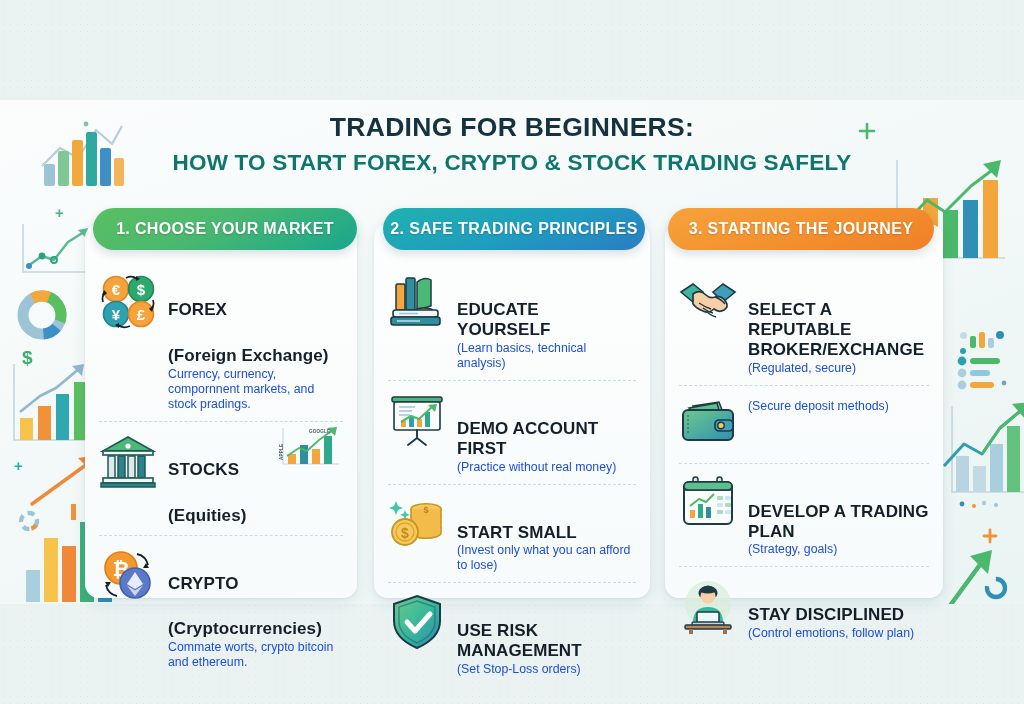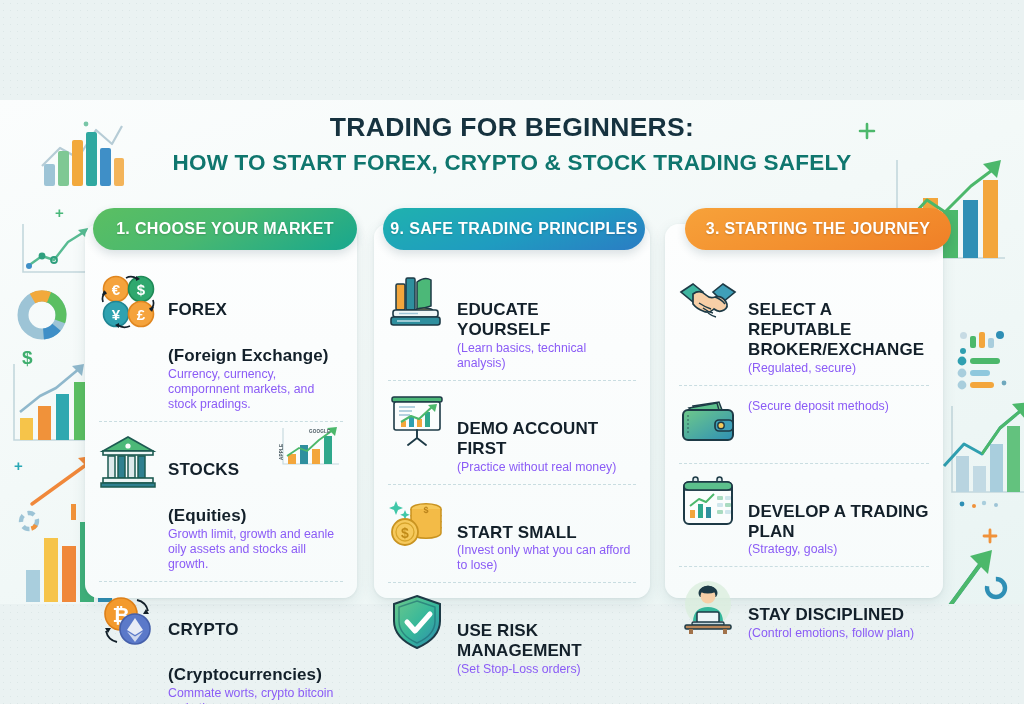--- a/index.html
+++ b/index.html
@@ -81,21 +81,21 @@
     position: absolute; left: 8px; top: 0; z-index: 3;
     height: 42px; border-radius: 21px;
     display: flex; align-items: center; justify-content: center;
     color: #fff; font-size: 16px; font-weight: 700; letter-spacing: .35px;
     text-shadow: 0 1px 2px rgba(0,0,0,.18);
     box-shadow: 0 4px 10px rgba(30,70,80,.16);
     white-space: nowrap;
   }
   .pill-1 { width: 264px; background: linear-gradient(150deg,#5bbf62 0%, #49b870 45%, #18a78e 100%); }
   .pill-2 { width: 262px; left: 9px; background: linear-gradient(160deg,#1fb2ae 0%, #1f9cc0 55%, #2b7cc4 100%); }
-  .pill-3 { width: 266px; left: 20px; background: linear-gradient(160deg,#f7a23a 0%, #f3902f 55%, #ef7f27 100%); text-align: center; }
+  .pill-3 { width: 266px; left: 3px; background: linear-gradient(160deg,#f7a23a 0%, #f3902f 55%, #ef7f27 100%); text-align: center; }
 
   .items {
     position: absolute; left: 0; top: 54px; width: 100%;
     padding: 0 14px;
   }
   .item {
     display: flex; align-items: flex-start; gap: 11px;
     padding: 10px 0 9px 0;
     position: relative;
   }
@@ -103,21 +103,21 @@
   .ico {
     flex: 0 0 auto; width: 58px; height: 58px; position: relative;
   }
   .txt { flex: 1 1 auto; padding-top: 2px; min-width: 0; }
   .h {
     font-size: 17px; font-weight: 700; color: #13202a;
     line-height: 1.17; letter-spacing: .1px; margin-top: 26px;
   }
   .sub {
     margin-top: 1px;
-    font-size: 12.3px; color: #8b5cf6; line-height: 1.22;
+    font-size: 12.3px; color: #1d4ed8; line-height: 1.22;
   }
 
   
   .ministock {
     position: absolute; right: 2px; top: 4px; width: 62px; height: 46px;
   }
   .ministock .lbl {
     position: absolute; font-size: 4.6px; font-weight: 700; color: #4a5a62;
     letter-spacing: .2px;
   }
@@ -321,21 +321,20 @@
                 <rect x="33" y="23" width="8" height="15" fill="#f3a63c"></rect>
                 <rect x="45" y="10" width="8" height="28" fill="#2fa88c"></rect>
                 <polyline points="8,30 20,22 28,25 40,14 54,4" fill="none" stroke="#4cb86b" stroke-width="1.8" stroke-linejoin="round"></polyline>
                 <path d="M48 2 L58 1 L56 10 Z" fill="#4cb86b"></path>
                 <text class="lbl" x="30" y="7" font-size="4.6" font-weight="700" fill="#4a5a62" font-family="Liberation Sans, sans-serif">GOOGLE</text>
                 <text class="lbl" x="4" y="34" font-size="4.6" font-weight="700" fill="#4a5a62" transform="rotate(-90 4 34)" font-family="Liberation Sans, sans-serif">APPLE</text>
               </svg>
             </div>
             <div class="h">STOCKS</div>
             <div class="h">(Equities)</div>
-            <div class="sub">Growth limit, growth and eanle oily assets and stocks aill growth.</div>
           </div>
         </div>
 
         <div class="item">
           <div class="ico">
             <svg width="58" height="58" viewBox="0 0 58 58">
               <circle cx="22" cy="22" r="16" fill="#f39a2e" stroke="#dd7f18" stroke-width="1.6"></circle>
               <text x="22" y="30" font-size="21" font-weight="700" fill="#fff" text-anchor="middle" font-family="Liberation Sans, sans-serif">₿</text>
               <circle cx="36" cy="37" r="15" fill="#5b79c9" stroke="#4560ab" stroke-width="1.6"></circle>
               <path d="M36 26 L44 38 L36 43 L28 38 Z" fill="#e8ecf6"></path>
@@ -351,21 +350,21 @@
             <div class="h">(Cryptocurrencies)</div>
             <div class="sub">Commate worts, crypto bitcoin and ethereum.</div>
           </div>
         </div>
 
       </div>
     </div>
 
     <div class="col col-2">
       <div class="card card-2"></div>
-      <div class="pill pill-2">9. SAFE TRADING PRINCIPLES</div>
+      <div class="pill pill-2">2. SAFE TRADING PRINCIPLES</div>
       <div class="items">
 
         <div class="item">
           <div class="ico">
             <svg width="58" height="58" viewBox="0 0 58 58">
               <rect x="8" y="12" width="9" height="26" rx="1.5" fill="#f3a63c" stroke="#1d3a46" stroke-width="1.5"></rect>
               <rect x="18" y="6" width="9" height="32" rx="1.5" fill="#2f8f9e" stroke="#1d3a46" stroke-width="1.5"></rect>
               <path d="M29 38 V10 q8 -6 14 -2 V34 Z" fill="#4cb878" stroke="#1d3a46" stroke-width="1.5"></path>
               <ellipse cx="36" cy="39" rx="9" ry="3" fill="#f3c65c" stroke="#1d3a46" stroke-width="1.3"></ellipse>
               <rect x="5" y="38" width="45" height="7" rx="2.5" fill="#eef6f6" stroke="#1d3a46" stroke-width="1.6"></rect>

